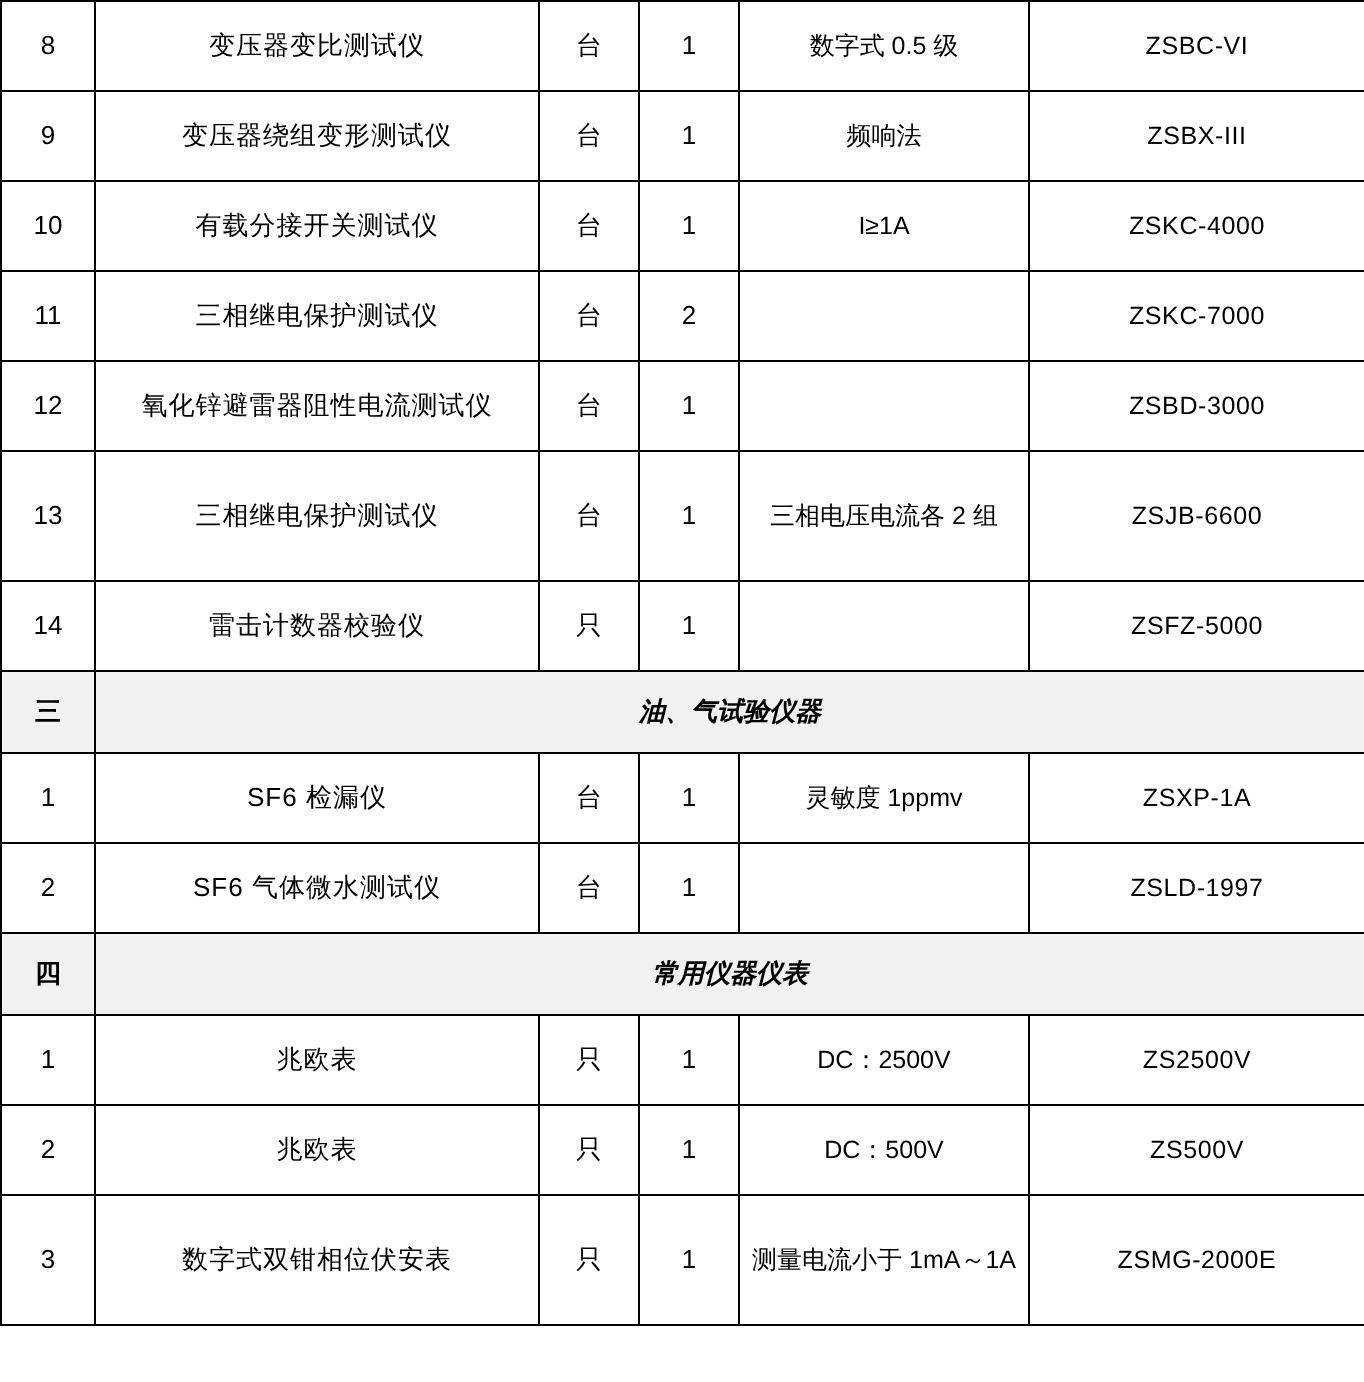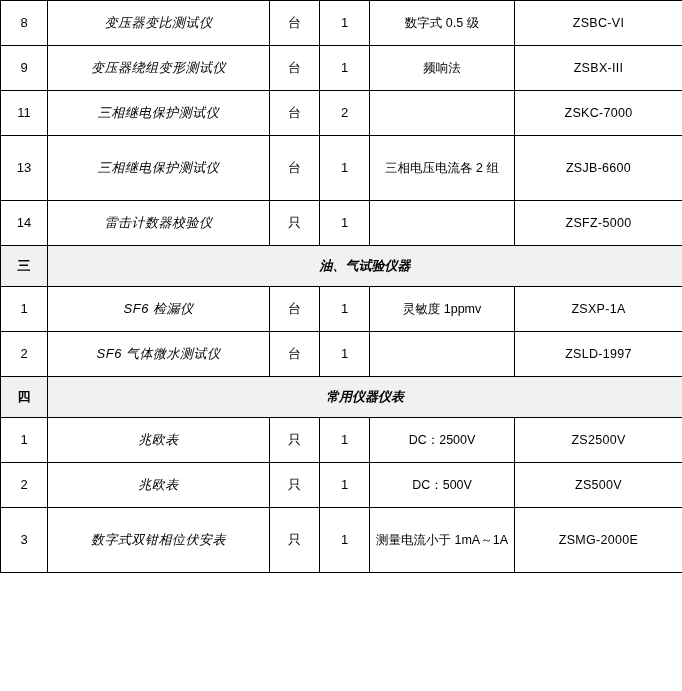--- a/index.html
+++ b/index.html
@@ -46,21 +46,21 @@
     font-weight: bold;
   }
   td.section-label {
     text-align: center;
   }
   td.section-title {
     text-align: left;
     padding-left: 14px;
     font-style: italic;
   }
-  td.name { letter-spacing: 0.5px; font-style: italic; }
+  td.name { letter-spacing: 0.5px; }
   td.spec { font-size: 12.5px; }
   td.model { font-size: 12.5px; letter-spacing: 0.3px; }
 </style>
 </head>
 <body>
 
 <table class="equip">
   <colgroup>
     <col class="c0">
       <col class="c1">
@@ -82,30 +82,46 @@
 
     <tr class="data">
       <td>9</td>
       <td class="name">变压器绕组变形测试仪</td>
       <td>台</td>
       <td>1</td>
       <td class="spec">频响法</td>
       <td class="model">ZSBX-III</td>
     </tr>
 
+    <tr class="data">
+      <td>10</td>
+      <td class="name">有载分接开关测试仪</td>
+      <td>台</td>
+      <td>1</td>
+      <td class="spec">I≥1A</td>
+      <td class="model">ZSKC-4000</td>
+    </tr>
 
     <tr class="data">
       <td>11</td>
       <td class="name">三相继电保护测试仪</td>
       <td>台</td>
       <td>2</td>
       <td class="spec"></td>
       <td class="model">ZSKC-7000</td>
     </tr>
 
+    <tr class="data">
+      <td>12</td>
+      <td class="name">氧化锌避雷器阻性电流测试仪</td>
+      <td>台</td>
+      <td>1</td>
+      <td class="spec"></td>
+      <td class="model">ZSBD-3000</td>
+    </tr>
 
     <tr class="tall">
       <td>13</td>
       <td class="name">三相继电保护测试仪</td>
       <td>台</td>
       <td>1</td>
       <td class="spec">三相电压电流各 2 组</td>
       <td class="model">ZSJB-6600</td>
     </tr>
 

